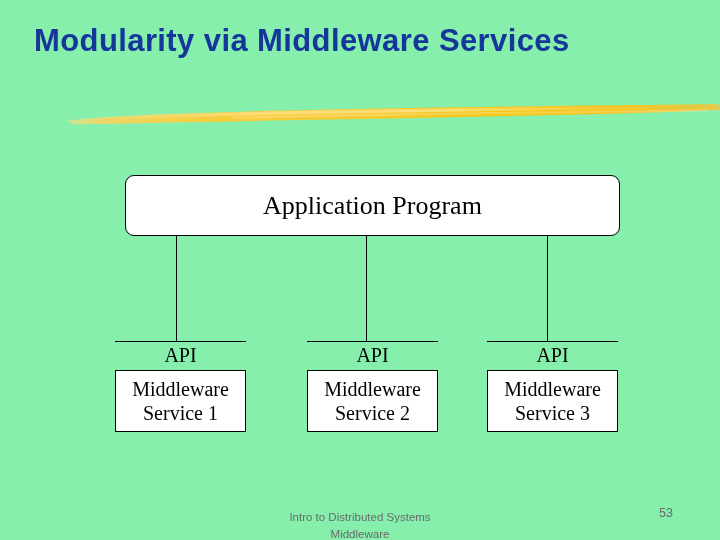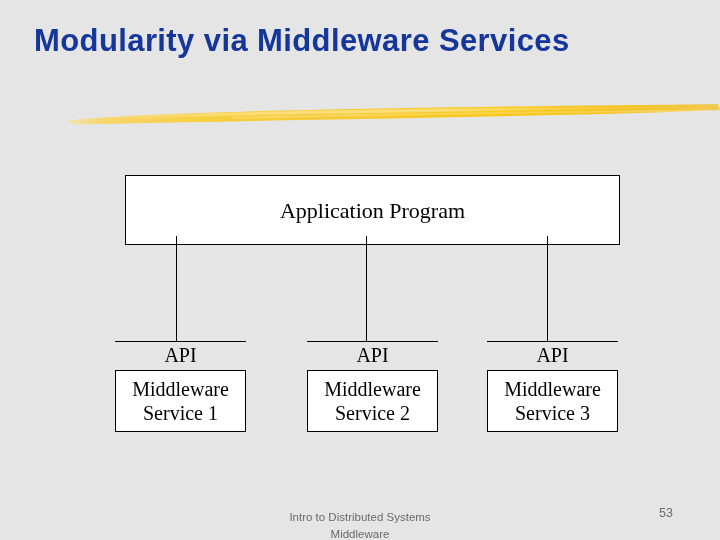--- a/index.html
+++ b/index.html
@@ -11,21 +11,21 @@
     width: 720px;
     height: 540px;
     background: #ffffff;
     font-family: "Liberation Sans", sans-serif;
     overflow: hidden;
   }
   #slide {
     position: relative;
     width: 720px;
     height: 540px;
-    background: #e5e5e5;
+    background: #86efac;
   }
 
   
   #slide-title {
     position: absolute;
     left: 34px;
     top: 22px;
     width: 640px;
     font-family: "Liberation Sans", sans-serif;
     font-weight: bold;
@@ -65,22 +65,23 @@
     color: #000000;
     text-align: center;
     display: flex;
     align-items: center;
     justify-content: center;
   }
   #app-box {
     left: 125px;
     top: 175px;
     width: 495px;
-    height: 70px;
-    font-size: 22px;
+    height: 61px;
+    font-size: 26px;
+    border-radius: 9px;
   }
   .svc-box {
     width: 131px;
     height: 62px;
     top: 370px;
     white-space: pre-line;
     font-size: 20px;
     line-height: 24px;
   }
   #svc-box-1 { left: 115px; }

